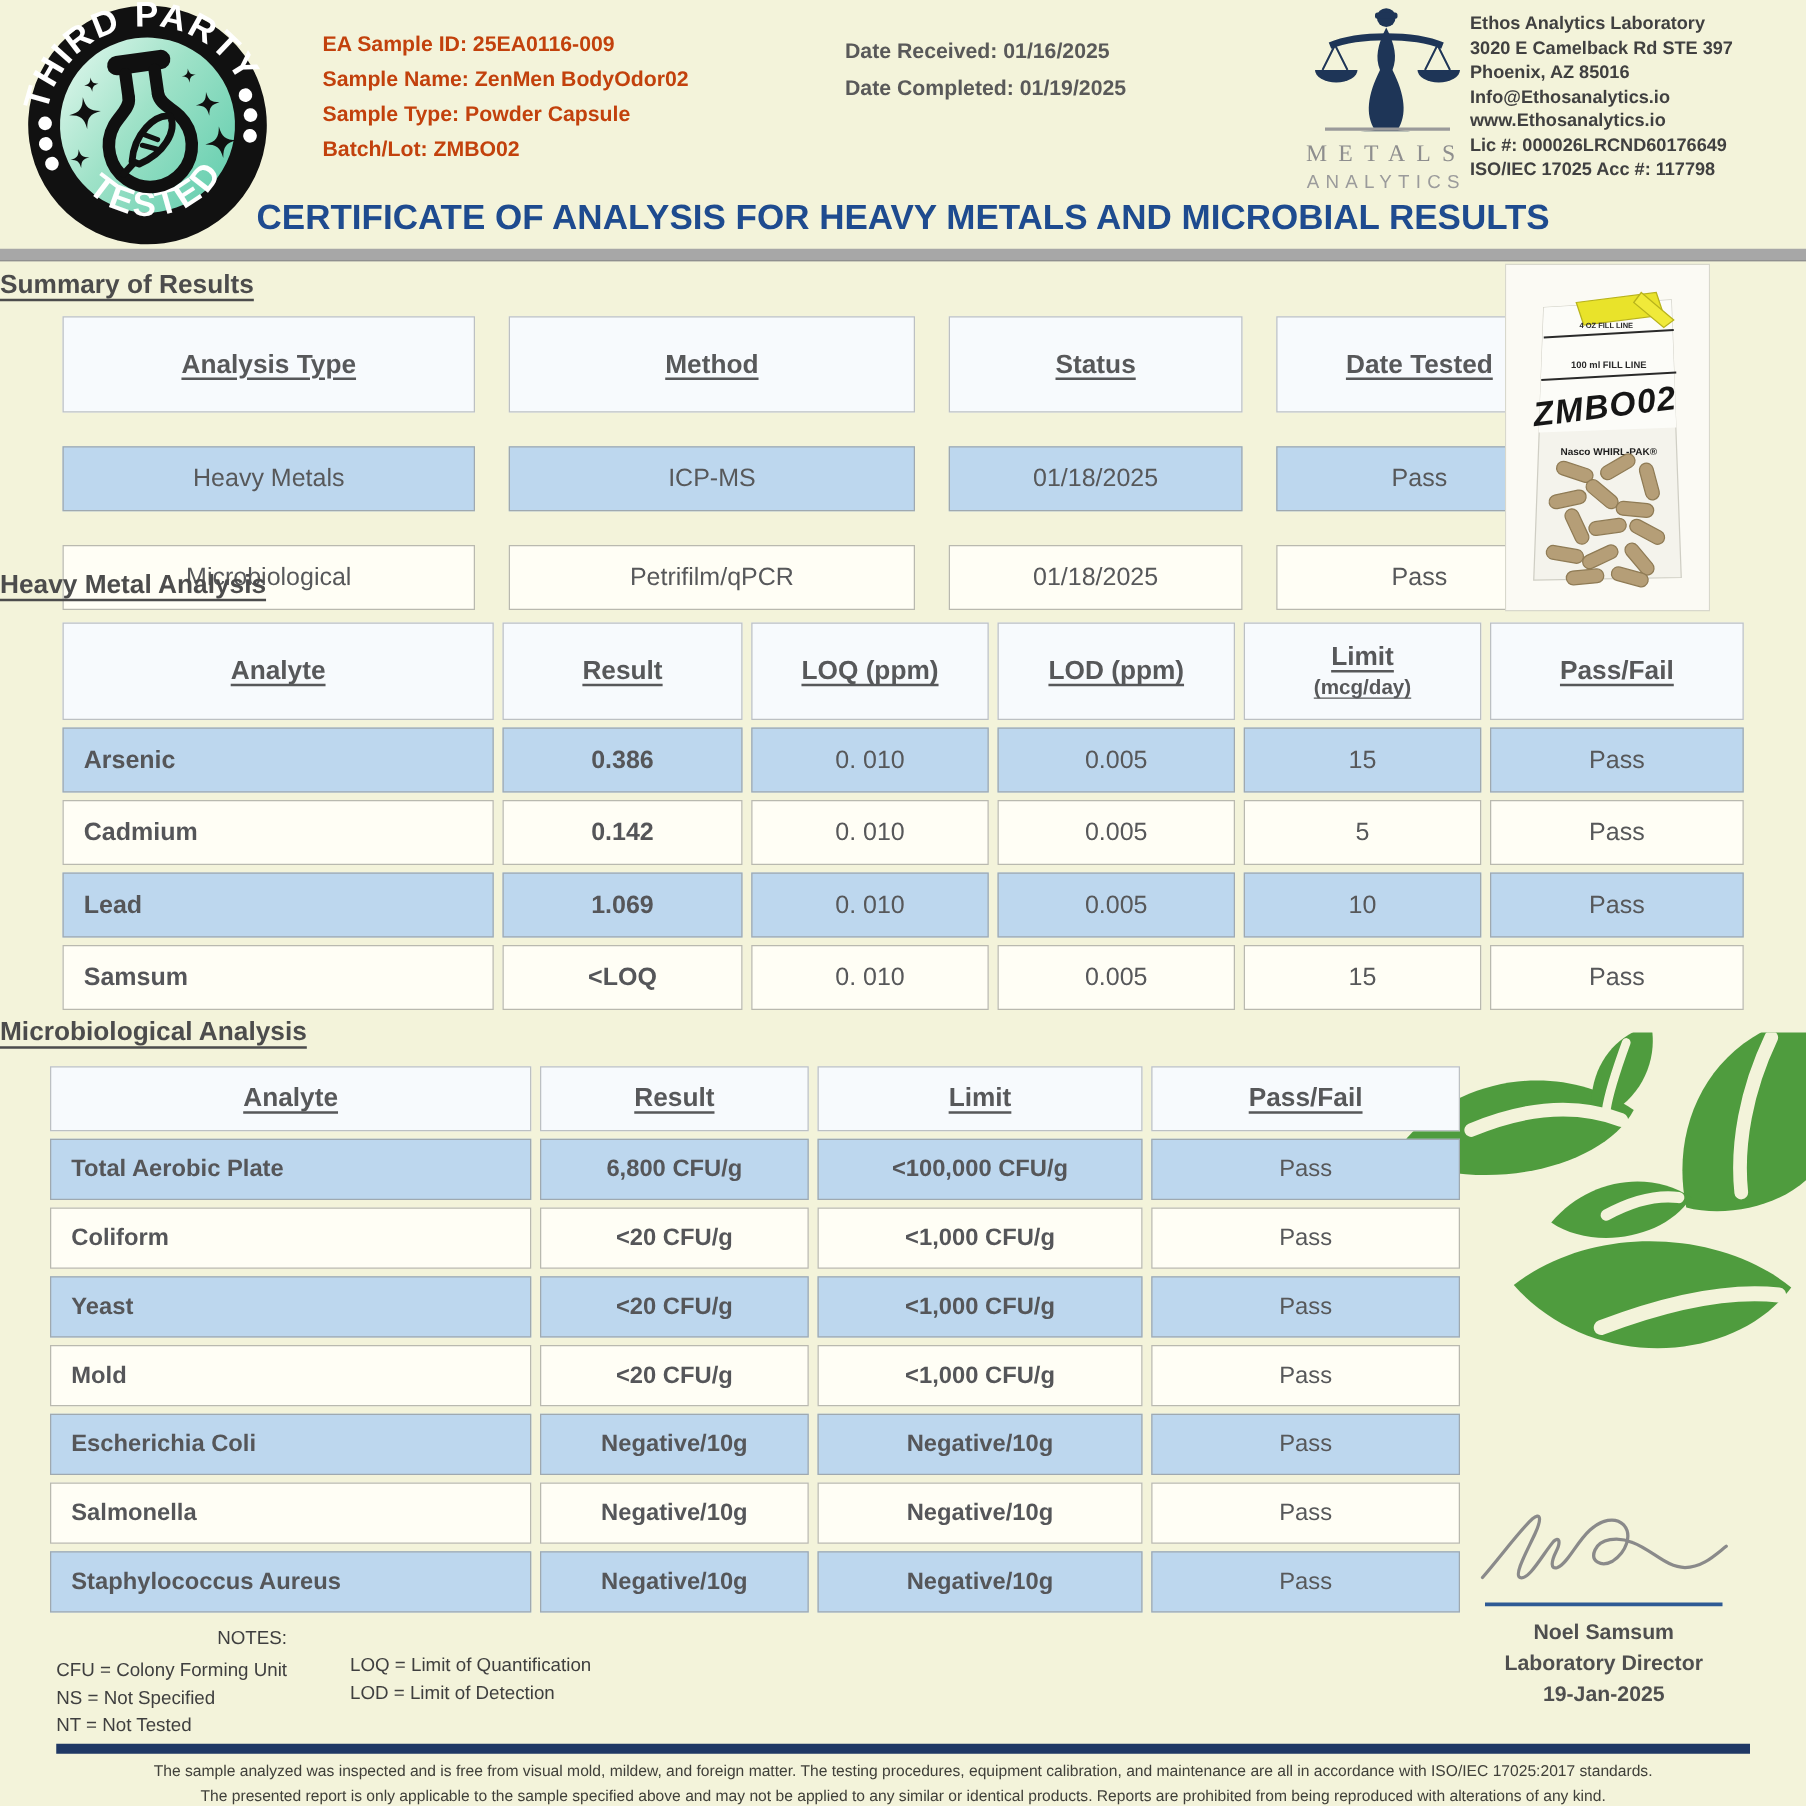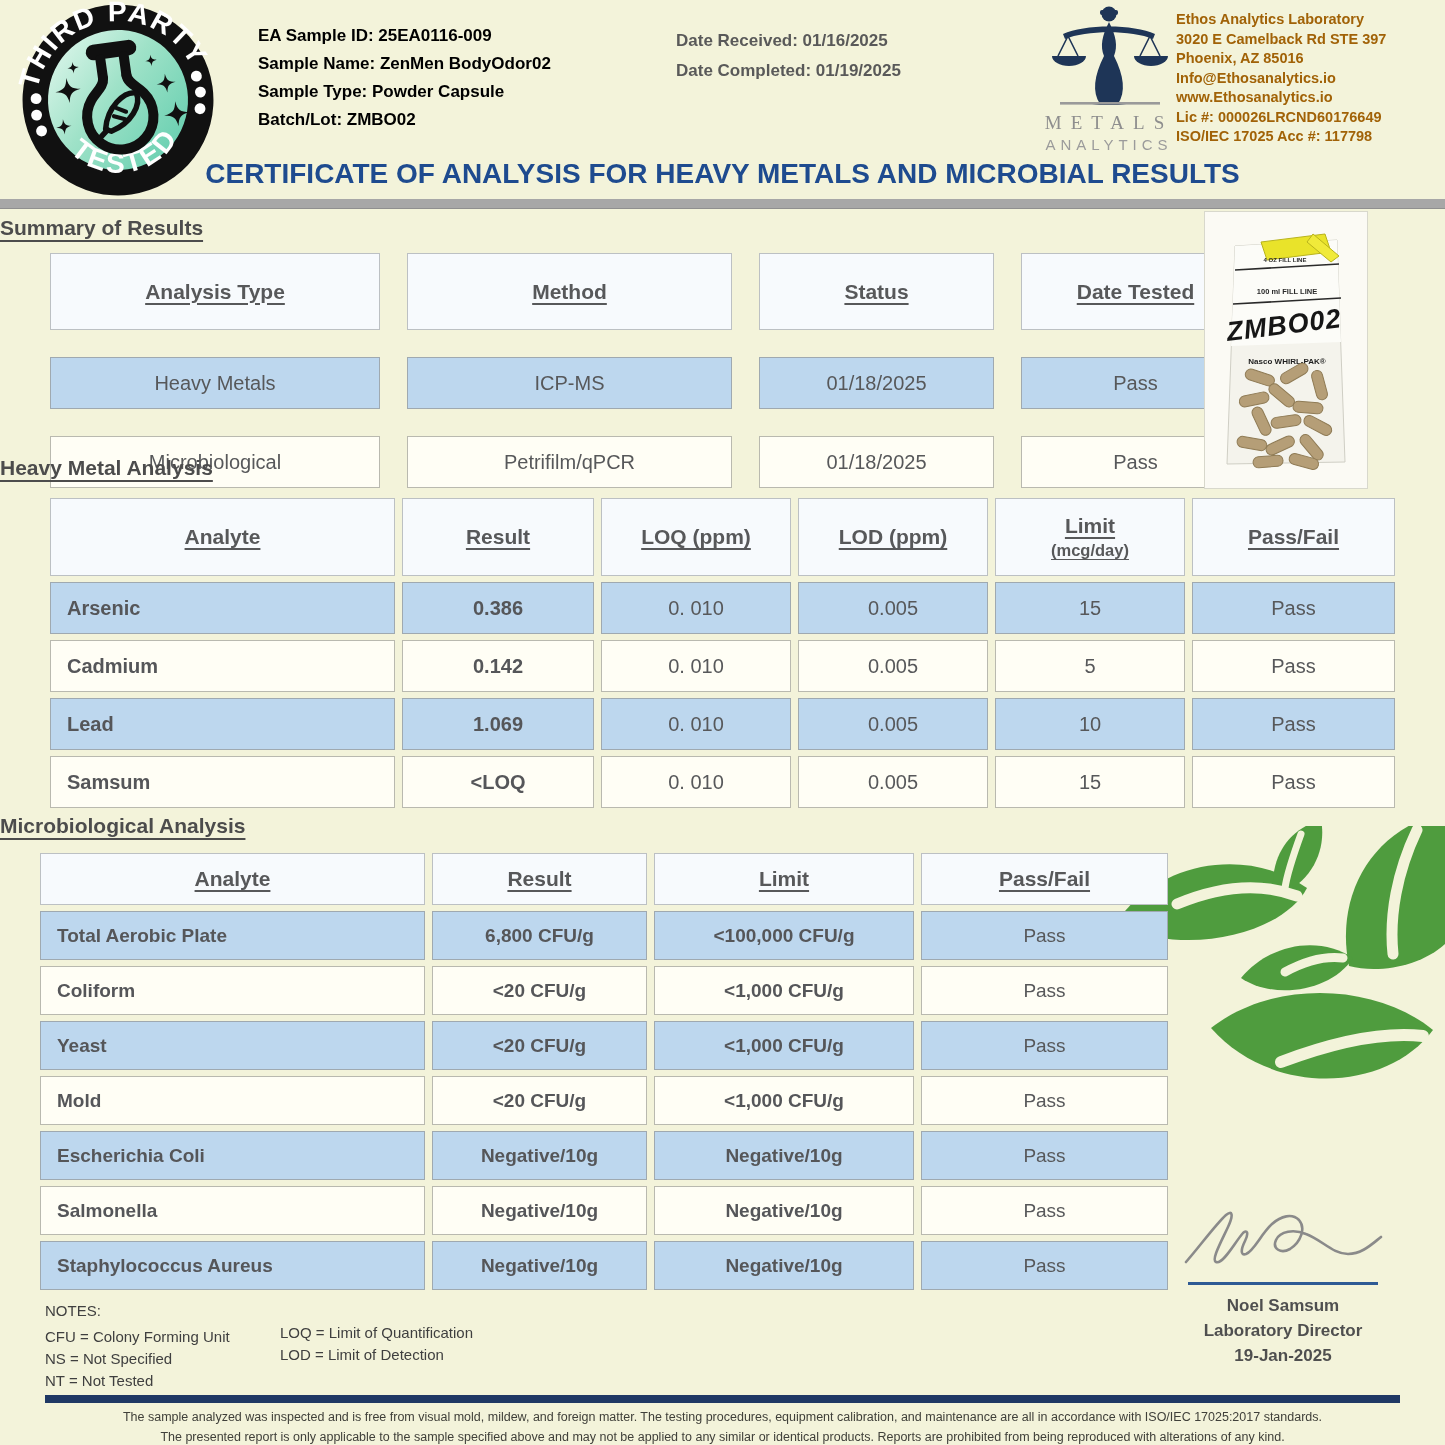--- a/index.html
+++ b/index.html
@@ -6,26 +6,26 @@
   body{
     width:1445px;height:1445px;position:relative;overflow:hidden;
     background:#f3f3da;
     font-family:"Liberation Sans", sans-serif;
     color:#57585a;
   }
   .abs{position:absolute;}
 
   
   #badge{left:12px;top:0;width:212px;height:200px;z-index:3;}
-  #sample-info{left:258px;top:22px;font-size:17px;font-weight:bold;color:#000000;line-height:28px;}
+  #sample-info{left:258px;top:22px;font-size:17px;font-weight:bold;color:#c2410c;line-height:28px;}
   #dates{left:676px;top:26px;font-size:17px;font-weight:bold;color:#595959;line-height:30px;}
   #logo-block{left:1040px;top:4px;width:138px;text-align:center;}
   #logo-block .logo-word1{font-family:"Liberation Serif",serif;color:#8e8e8e;font-size:19px;letter-spacing:9px;margin-top:2px;}
   #logo-block .logo-word2{font-family:Liberation Sans, sans-serif;color:#9b9b9b;font-size:15px;letter-spacing:5px;margin-top:2px;}
-  #lab-info{left:1176px;top:10px;font-size:14.5px;color:#a16207;line-height:19.5px;font-weight:bold;}
+  #lab-info{left:1176px;top:10px;font-size:14.5px;color:#404040;line-height:19.5px;font-weight:bold;}
 
   #doc-title{left:0;top:158px;width:1445px;text-align:center;
     font-size:28px;font-weight:bold;color:#1e4b8f;letter-spacing:0px;}
 
   #gray-bar{left:0;top:199px;width:1445px;height:9px;background:#a7a7a7;border-bottom:1px solid #8f8f8f;}
 
   
   .section-heading{left:0;width:1423px;text-align:left;font-size:21px;font-weight:bold;color:#4c4c4c;
     text-decoration:underline;text-underline-offset:5px;z-index:2;}
   #summary-heading{top:216px;}
@@ -57,21 +57,21 @@
 
   
   #product-photo{left:1205px;top:212px;width:162px;height:276px;background:#fbfaf4;
     box-shadow:0 0 0 1px #d8d8cc;z-index:2;}
 
   
   #leaves{right:0;top:826px;width:320px;height:348px;z-index:1;}
 
   
   #notes{left:45px;top:1300px;font-size:15px;color:#3f3f3f;line-height:22px;z-index:2;}
-  #notes .n-title{margin-bottom:4px;}
+  #notes .n-title{margin-bottom:4px;text-align:right;}
   #notes-col2{left:280px;top:1322px;font-size:15px;color:#3f3f3f;line-height:22px;z-index:2;}
 
   
   #signature-block{left:1168px;top:1198px;width:230px;text-align:center;z-index:2;}
   #signature-svg{display:block;margin:0 auto;}
   #sig-line{width:190px;height:2.5px;background:#2e5a94;margin:2px auto 8px auto;}
   .sig-text{font-size:17px;font-weight:bold;color:#4f4f4f;line-height:25px;}
 
   
   #navy-bar{left:45px;top:1395px;width:1355px;height:8px;background:#1f3864;}

